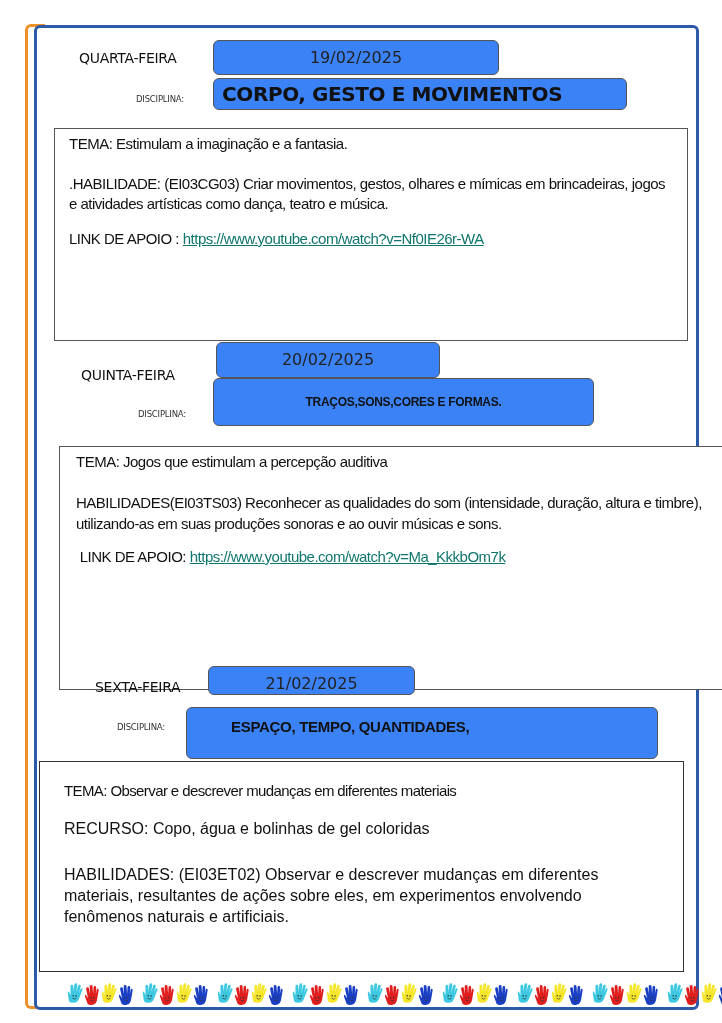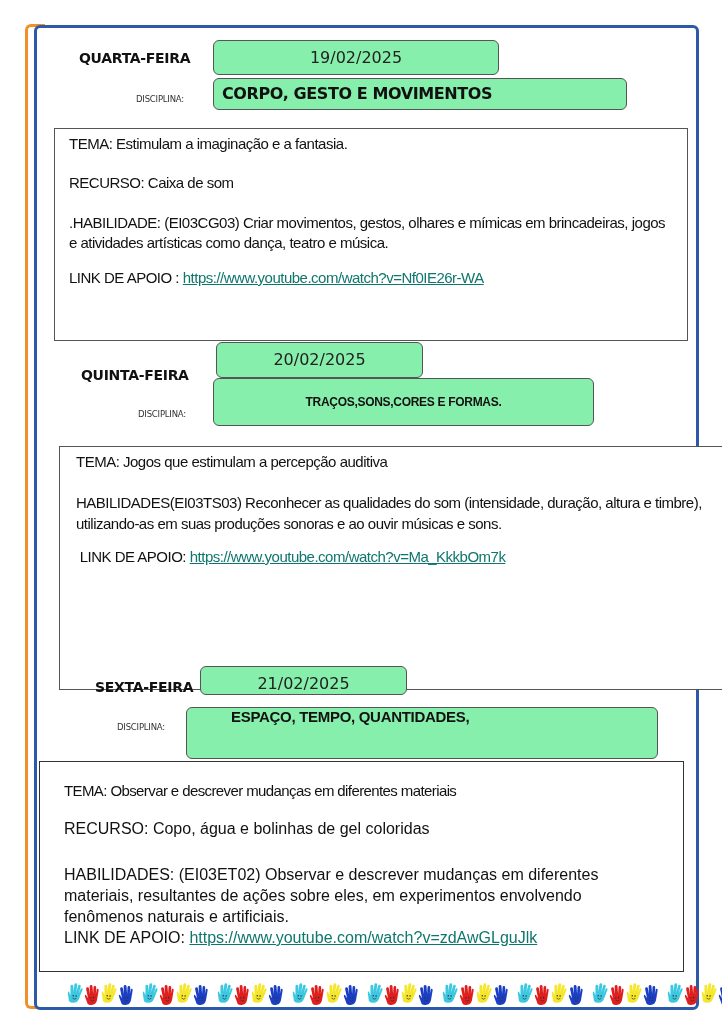--- a/index.html
+++ b/index.html
@@ -1,26 +1,26 @@
 <!DOCTYPE html>
 <html><head>
 <meta charset="utf-8">
 <style>
   html, body { margin: 0; padding: 0; background: #ffffff; }
   body { width: 722px; height: 1023px; position: relative; overflow: hidden; font-family: "Liberation Sans", sans-serif; color: #111; }
   .orange-frame { position: absolute; left: 25px; top: 24px; width: 20px; height: 985px; border-left: 3px solid #f0902a; border-top: 3px solid #f0902a; border-bottom: 3px solid #f0902a; border-radius: 6px 0 0 6px; box-sizing: border-box; }
   .blue-frame { position: absolute; left: 34px; top: 25px; width: 665px; height: 985px; border: 3px solid #2c5aa8; border-radius: 6px; box-sizing: border-box; background: #fff; }
   .abs { position: absolute; }
-  .day { font-family: "DejaVu Sans", sans-serif; font-weight: bold; font-size: 14px; color: #111; letter-spacing: -0.3px; }
+  .day { font-family: "DejaVu Sans", sans-serif; font-weight: normal; font-size: 14px; color: #111; letter-spacing: -0.3px; }
   .disc-label { font-family: "DejaVu Sans", sans-serif; font-size: 8.5px; color: #333; letter-spacing: -0.2px; }
-  .pill { position: absolute; border: 1.2px solid #555; border-radius: 6px; background: #86efac; box-sizing: border-box; }
+  .pill { position: absolute; border: 1.2px solid #555; border-radius: 6px; background: #3b82f6; box-sizing: border-box; }
   .date { font-family: "DejaVu Sans", sans-serif; font-size: 16px; text-align: center; color: #222; }
-  .discbox1 { font-family: "DejaVu Sans", sans-serif; font-weight: bold; font-size: 16px; padding-left: 8px; line-height: 30px; letter-spacing: -0.4px; }
+  .discbox1 { font-family: "DejaVu Sans", sans-serif; font-weight: bold; font-size: 20px; padding-left: 8px; line-height: 30px; letter-spacing: -0.4px; }
   .discbox2 { font-family: "Liberation Sans", sans-serif; font-weight: bold; font-size: 12px; text-align: center; line-height: 52px; letter-spacing: -0.3px; }
-  .discbox3 { font-family: "Liberation Sans", sans-serif; font-weight: bold; font-size: 15px; padding-left: 44px; line-height: 17px; letter-spacing: -0.3px; }
+  .discbox3 { font-family: "Liberation Sans", sans-serif; font-weight: bold; font-size: 15px; padding-left: 44px; padding-top: 10px; line-height: 17px; letter-spacing: -0.3px; }
   .content { position: absolute; border: 1.2px solid #555; background: #fff; box-sizing: border-box; font-family: "Liberation Sans", sans-serif; font-size: 15px; letter-spacing: -0.5px; color: #111; }
   .content p { margin: 0; }
   .link { text-decoration: underline; color: #0f766e; }
   .content3 { font-size: 16px; letter-spacing: 0; border-color: #333; }
   .hands { position: absolute; left: 66px; top: 982px; height: 24px; display: flex; gap: 7px; }
   .hand-group { display: flex; gap: 0; }
   .hand { width: 17px; height: 22px; }
 </style>
 </head>
 <body>
@@ -28,48 +28,46 @@
 <div class="orange-frame"></div>
 <div class="blue-frame"></div>
 
 <div class="abs day" style="left:79px; top:50px;">QUARTA-FEIRA</div>
 <div class="pill date" style="left:213px; top:40px; width:286px; height:35px; line-height:33px;">19/02/2025</div>
 <div class="abs disc-label" style="left:136px; top:94px;">DISCIPLINA:</div>
 <div class="pill discbox1" style="left:213px; top:78px; width:414px; height:32px;">CORPO, GESTO E MOVIMENTOS</div>
 
 <div class="content" style="left:54px; top:116px; width:634px; height:213px; padding:6px 14px;margin-top:12px;">
   <p style="margin-bottom:22px;">TEMA: Estimulam a imaginação e a fantasia.</p>
-  <p style="margin-bottom:22px;">RECURSO: Caixa de som</p>
   <p style="margin-bottom:16px; line-height:20px;">.HABILIDADE: (EI03CG03) Criar movimentos, gestos, olhares e mímicas em brincadeiras, jogos e atividades artísticas como dança, teatro e música.</p>
   <p><span>LINK DE APOIO : </span><a class="link">https://www.youtube.com/watch?v=Nf0IE26r-WA</a></p>
 </div>
 
-<div class="pill date" style="left:216px; top:342px; width:207px; height:36px; line-height:34px;">20/02/2025</div>
+<div class="pill date" style="left:216px; top:342px; width:224px; height:36px; line-height:34px;">20/02/2025</div>
 <div class="abs day" style="left:81px; top:367px;">QUINTA-FEIRA</div>
 <div class="abs disc-label" style="left:138px; top:409px;">DISCIPLINA:</div>
 <div class="pill discbox2" style="left:213px; top:378px; width:381px; height:48px; line-height:46px;">TRAÇOS,SONS,CORES E FORMAS.</div>
 
 <div class="content" style="left:59px; top:434px; width:713px; height:244px; padding:6px 16px;margin-top:12px;">
   <p style="margin-bottom:22px;">TEMA: Jogos que estimulam a percepção auditiva</p>
   <p style="margin-bottom:14px; line-height:21px;">HABILIDADES(EI03TS03) Reconhecer as qualidades do som (intensidade, duração, altura e timbre), utilizando-as em suas produções sonoras e ao ouvir músicas e sons.</p>
   <p><span style="white-space:pre;"> LINK DE APOIO: </span><a class="link">https://www.youtube.com/watch?v=Ma_KkkbOm7k</a></p>
 </div>
 
 <div class="abs day" style="left:95px; top:679px;">SEXTA-FEIRA</div>
-<div class="pill date" style="left:200px; top:666px; width:207px; height:29px; line-height:33px;">21/02/2025</div>
+<div class="pill date" style="left:208px; top:666px; width:207px; height:29px; line-height:33px;">21/02/2025</div>
 <div class="abs disc-label" style="left:117px; top:722px;">DISCIPLINA:</div>
 <div class="pill discbox3" style="left:186px; top:707px; width:472px; height:52px;">
   <div>ESPAÇO, TEMPO, QUANTIDADES,</div>
 </div>
 
 <div class="content content3" style="left:39px; top:761px; width:645px; height:211px; padding:20px 24px 12px 24px;">
   <p style="margin-bottom:21px; font-size:15px; letter-spacing:-0.6px;">TEMA:  Observar e descrever mudanças em diferentes materiais</p>
   <p style="margin-bottom:26px;">RECURSO:  Copo, água e bolinhas de gel coloridas</p>
   <p style="line-height:21px;">HABILIDADES:  (EI03ET02) Observar e descrever mudanças em diferentes materiais, resultantes de ações sobre eles, em experimentos envolvendo fenômenos naturais e artificiais.</p>
-  <p style="line-height:21px;"><span>LINK DE APOIO: </span><a class="link">https://www.youtube.com/watch?v=zdAwGLguJlk</a></p>
 </div>
 
 <div class="hands" id="hands">
     <div class="hand-group">
       <svg viewBox="0 0 18 22" class="hand" style="transform: rotate(6deg);">
         <path d="M4 20 L2 12 Q1.5 10 3 10 L5 14 L4 4 Q4 2.5 5.5 2.5 Q7 2.5 7 4 L7.5 10 L8 2 Q8 0.5 9.5 0.5 Q11 0.5 11 2 L10.8 10 L12 3 Q12.3 1.6 13.6 1.8 Q15 2 14.8 3.4 L13.6 11 L15 6 Q15.4 4.8 16.4 5.2 Q17.4 5.6 17 7 L14.5 16 Q13.5 21 9 21.5 Q5.5 21.8 4 20 Z" fill="#3cc8e0"></path>
         <circle cx="8" cy="14" r="0.8" fill="#333"></circle>
         <circle cx="11" cy="14" r="0.8" fill="#333"></circle>
         <path d="M7.5 16.5 Q9.5 18.5 11.5 16.5" stroke="#333" stroke-width="0.7" fill="none"></path>
       </svg>

